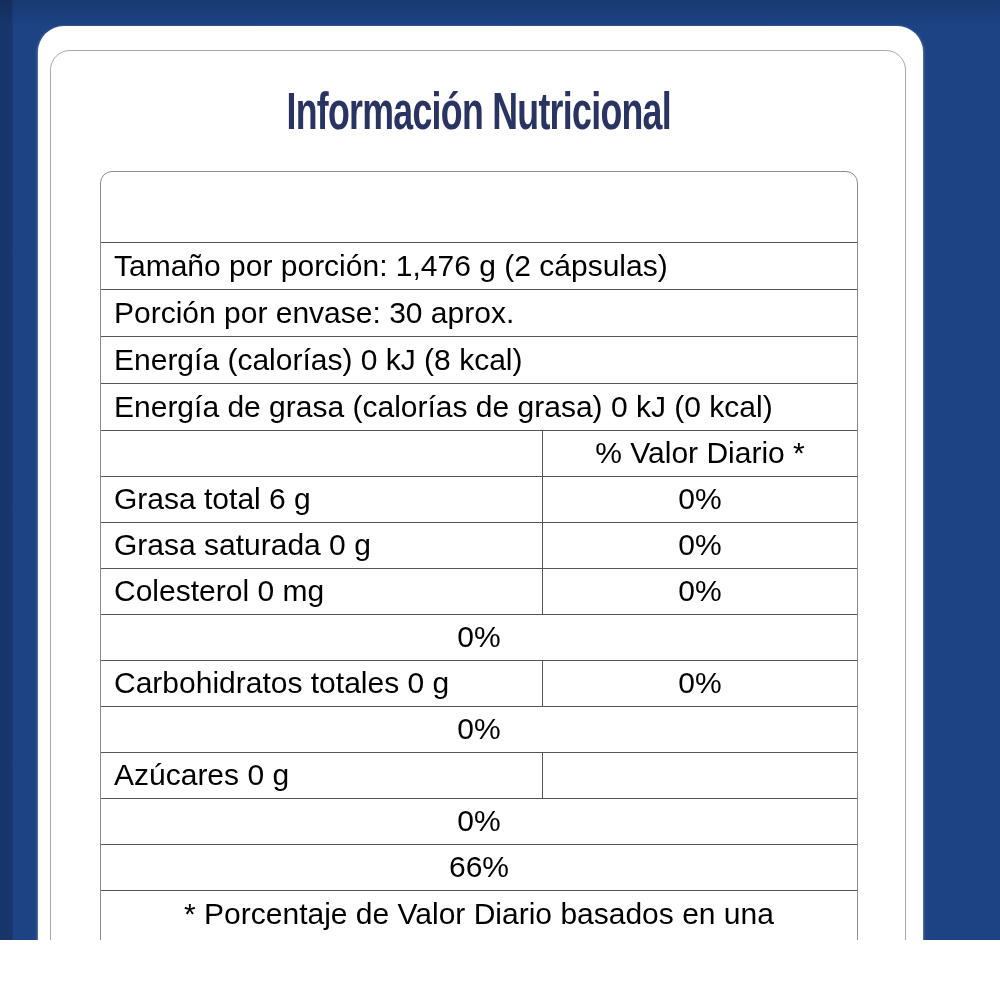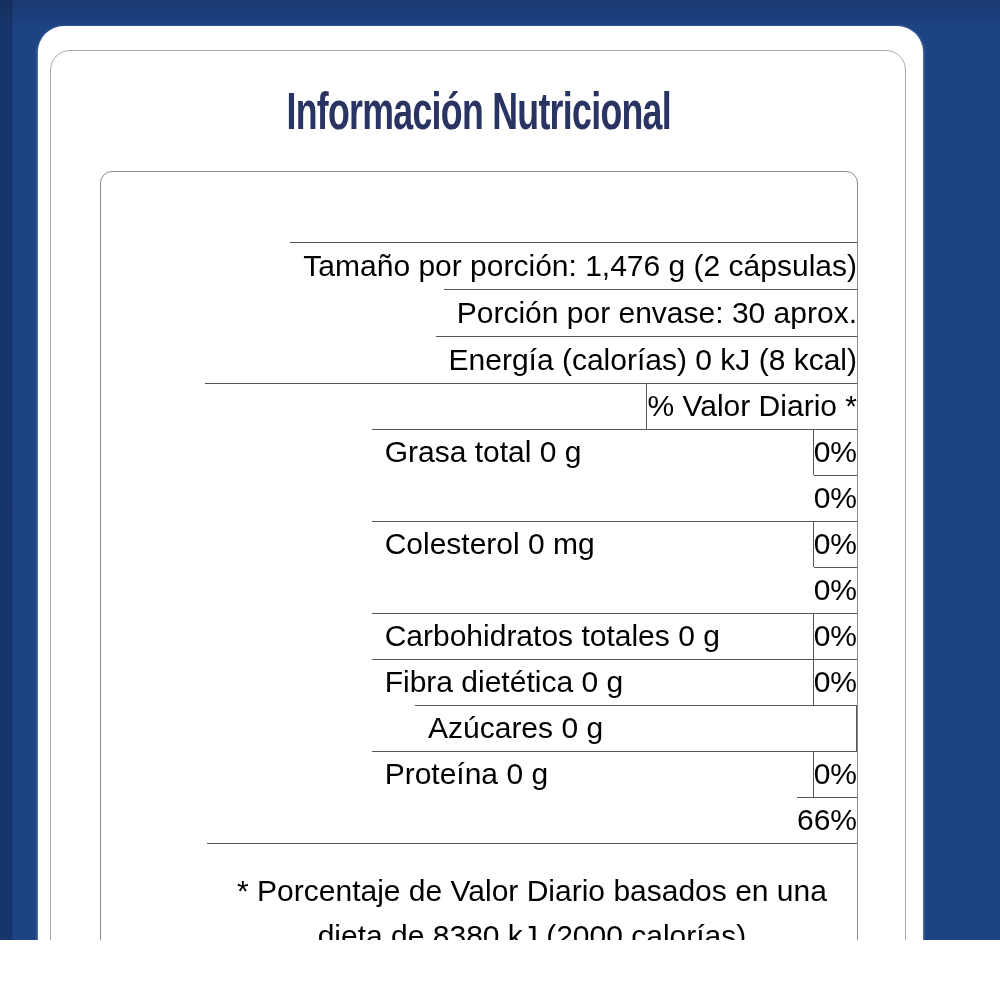--- a/index.html
+++ b/index.html
@@ -65,21 +65,20 @@
     height: 811px;
     box-sizing: border-box;
     background: #ffffff;
     border: 1px solid #8c8c8c;
     border-radius: 12px;
     overflow: hidden;
     display: flex;
     flex-direction: column;
     font-size: 30px;
     color: #000000;
-    align-items: flex-end;
   }
   .row {
     box-sizing: border-box;
     border-top: 1px solid #555555;
     flex: none;
   }
   .row.spacer {
     height: 70px;
     border-top: none;
   }
@@ -136,54 +135,56 @@
 
     <div class="row full">
       <span>Tamaño por porción: 1,476 g (2 cápsulas)</span>
     </div>
     <div class="row full">
       <span>Porción por envase: 30 aprox.</span>
     </div>
     <div class="row full">
       <span>Energía (calorías) 0 kJ (8 kcal)</span>
     </div>
+    <div class="row full">
+      <span>Energía de grasa (calorías de grasa) 0 kJ (0 kcal)</span>
+    </div>
 
     <div class="row split">
       <div class="cell-l"></div>
       <div class="cell-r">% Valor Diario *</div>
     </div>
 
     <div class="row split">
-      <div class="cell-l">Grasa total 0 g</div>
+      <div class="cell-l">Grasa total 6 g</div>
       <div class="cell-r">0%</div>
     </div>
     <div class="row split">
+      <div class="cell-l">Grasa saturada 0 g</div>
       <div class="cell-r">0%</div>
     </div>
     <div class="row split">
       <div class="cell-l">Colesterol 0 mg</div>
       <div class="cell-r">0%</div>
     </div>
     <div class="row split">
       <div class="cell-r">0%</div>
     </div>
     <div class="row split">
       <div class="cell-l">Carbohidratos totales 0 g</div>
       <div class="cell-r">0%</div>
     </div>
     <div class="row split">
-      <div class="cell-l">Fibra dietética 0 g</div>
       <div class="cell-r">0%</div>
     </div>
     <div class="row split">
       <div class="cell-l">Azúcares 0 g</div>
       <div class="cell-r"></div>
     </div>
     <div class="row split">
-      <div class="cell-l">Proteína 0 g</div>
       <div class="cell-r">0%</div>
     </div>
     <div class="row split">
       <div class="cell-r">66%</div>
     </div>
 
     <div class="row footnote">
       <div class="footnote-text">* Porcentaje de Valor Diario basados en una dieta de 8380 kJ (2000 calorías)</div>
     </div>
 

